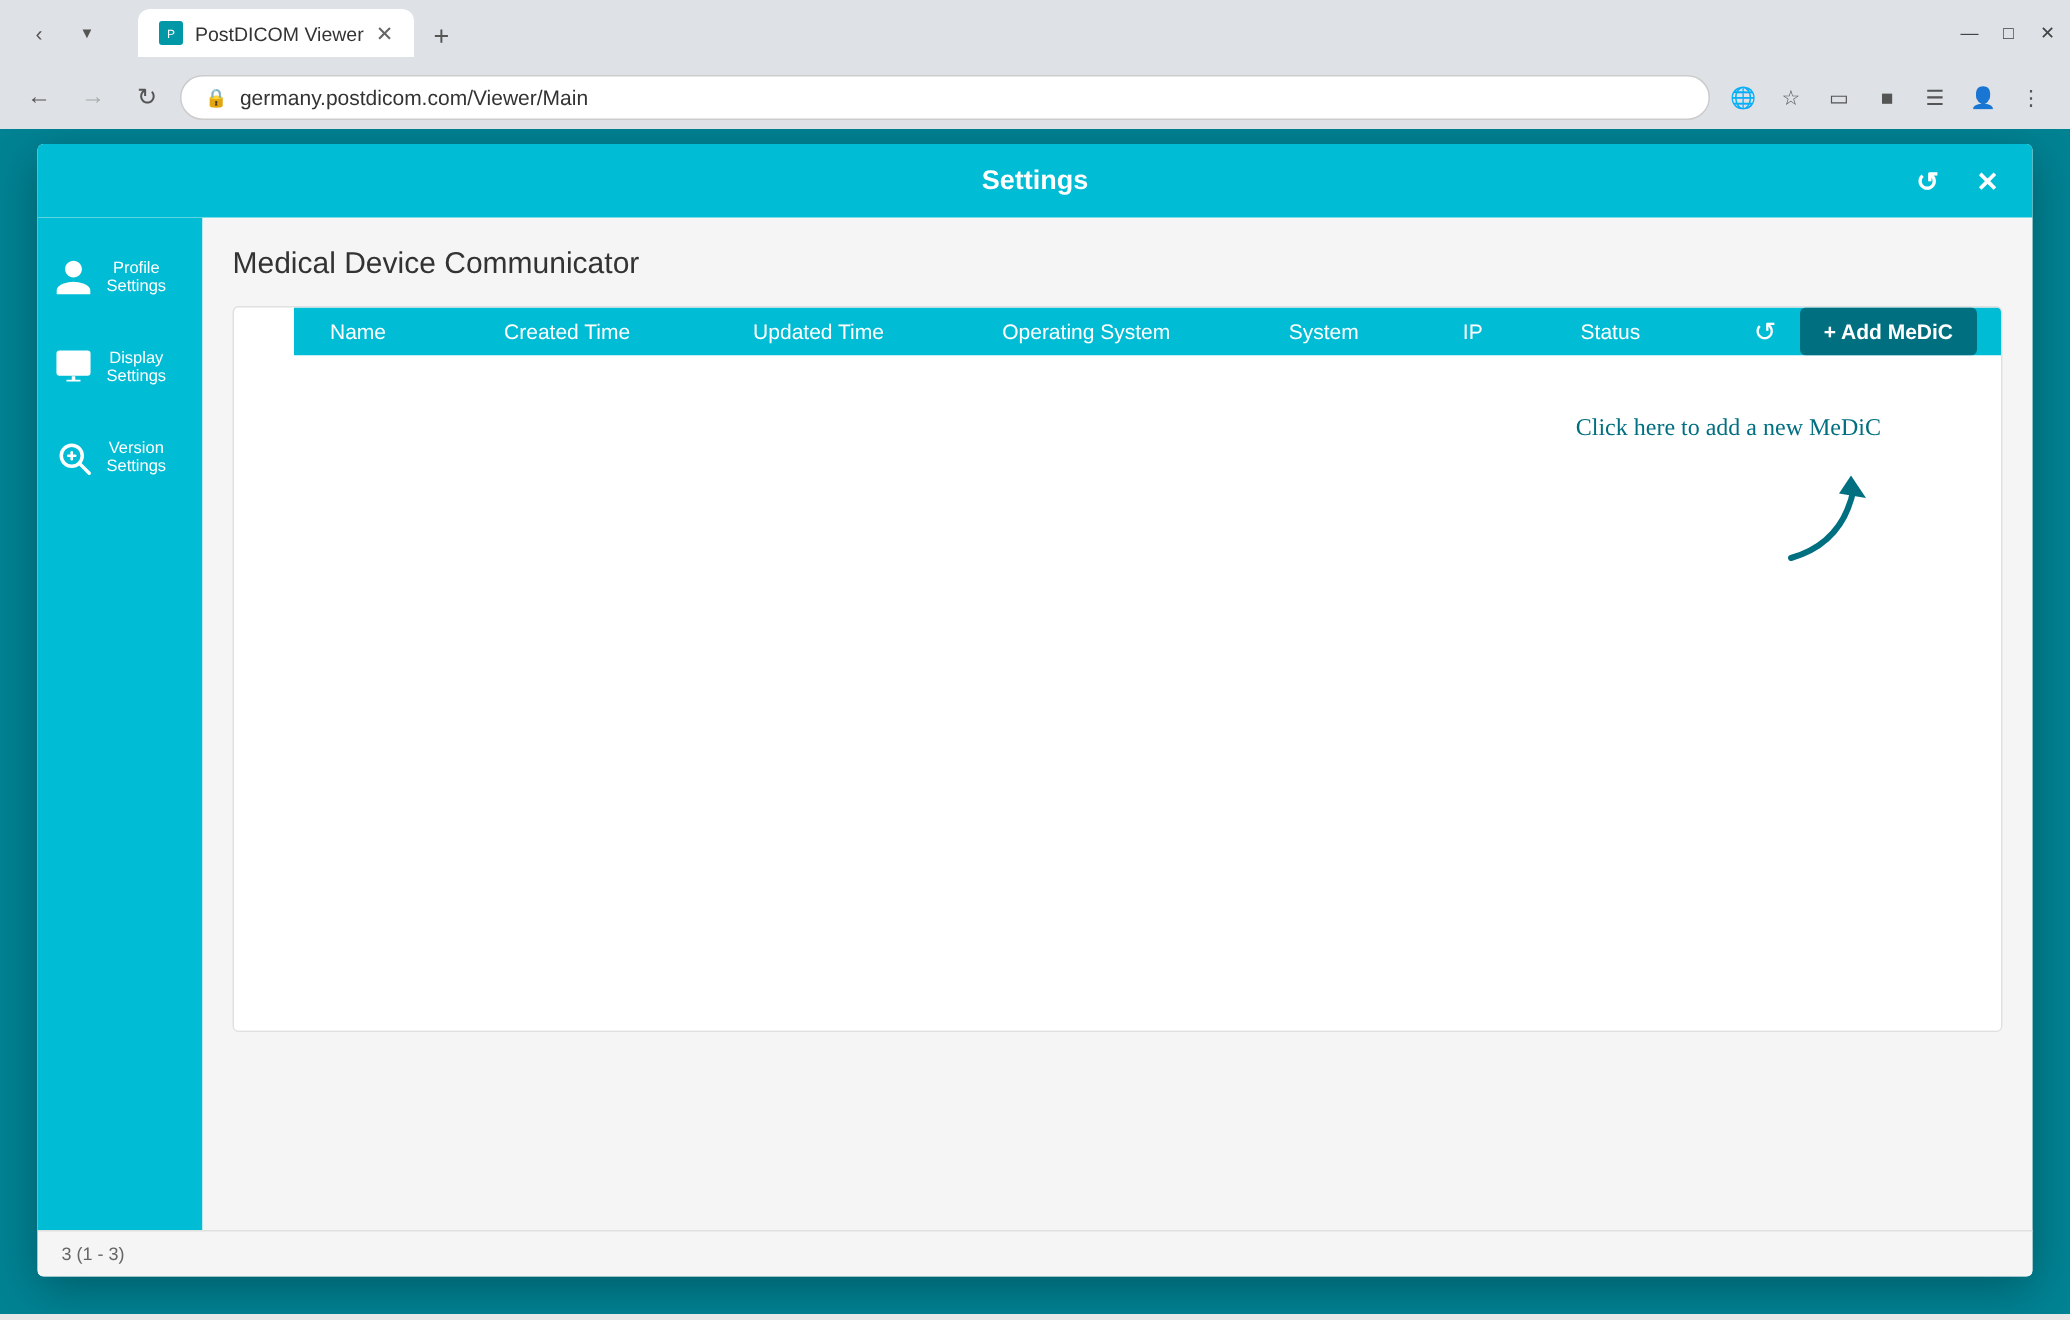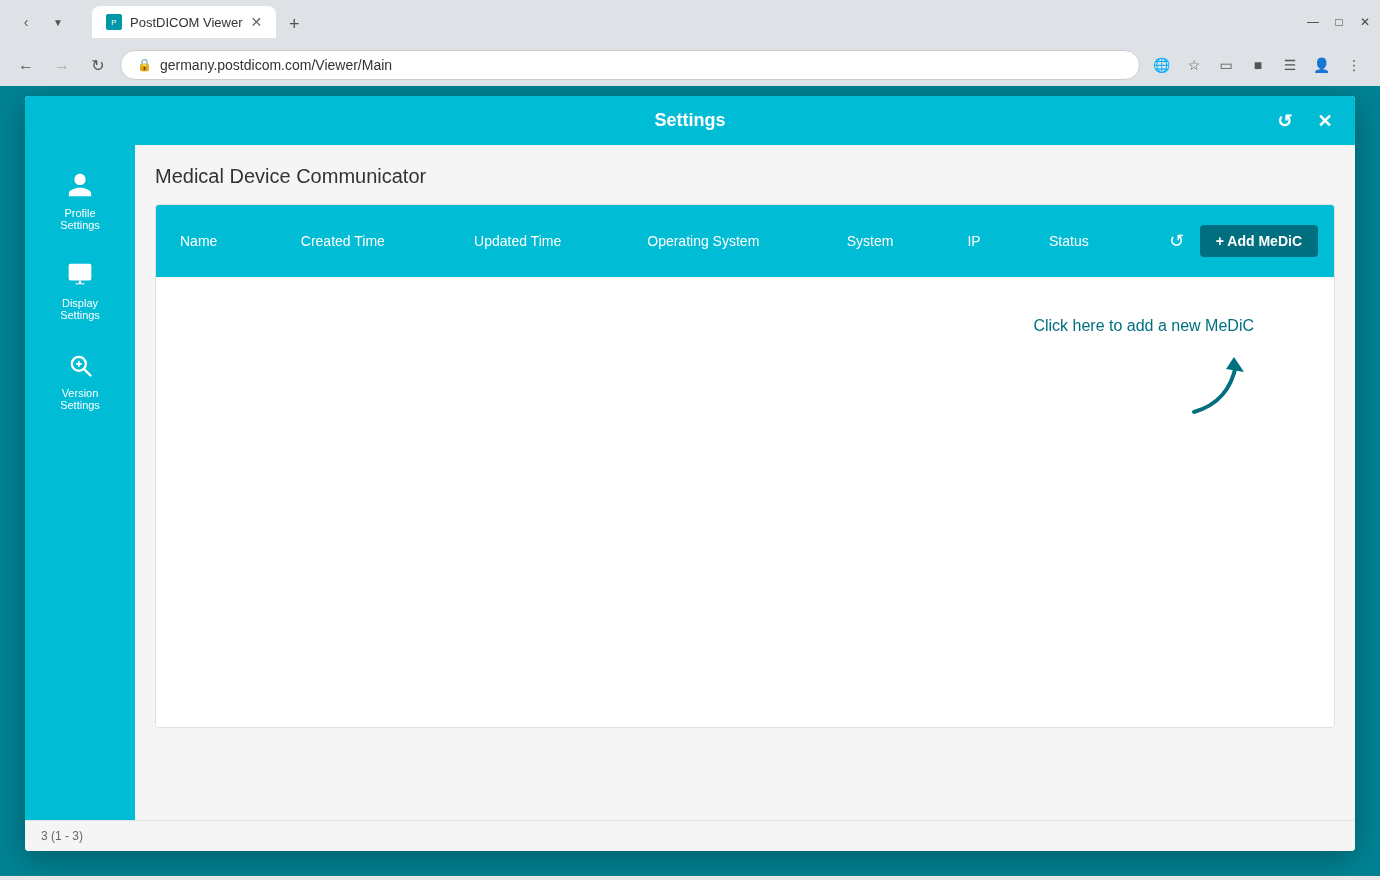--- a/index.html
+++ b/index.html
@@ -213,21 +213,21 @@
       background: #00bcd4;
       display: flex;
       flex-direction: column;
       align-items: center;
       padding: 10px 0;
       flex-shrink: 0;
     }
 
     .sidebar-item {
       display: flex;
-      flex-direction: column;
+      flex-direction: row;
       align-items: center;
       padding: 14px 8px;
       cursor: pointer;
       width: 100%;
       color: white;
       font-size: 11px;
       text-align: center;
       gap: 6px;
     }
     .sidebar-item.active {
@@ -261,23 +261,24 @@
       background: white;
       border-radius: 4px;
       overflow: hidden;
       border: 1px solid #e0e0e0;
     }
 
     .table-header {
       background: #00bcd4;
       display: flex;
       align-items: center;
-      padding: 20px 16px;
+      padding: 0 16px;
       color: white;
       font-size: 14px;
+      margin-left: 40px;
     }
 
     .table-header-cell {
       flex: 1;
       padding: 0 8px;
       font-weight: normal;
       white-space: nowrap;
     }
     .table-header-cell.name { flex: 0.8; }
     .table-header-cell.created { flex: 1.2; }
@@ -325,20 +326,21 @@
       background: white;
       padding: 20px;
     }
 
     .empty-state {
       display: flex;
       flex-direction: column;
       align-items: flex-end;
       justify-content: flex-start;
       padding: 20px 60px 0 0;
+      font-family: Liberation Serif, serif;
     }
 
     .empty-state-text {
       font-size: 16px;
       color: #006f80;
       margin-bottom: 8px;
     }
 
     .bottom-bar {
       padding: 8px 16px;

